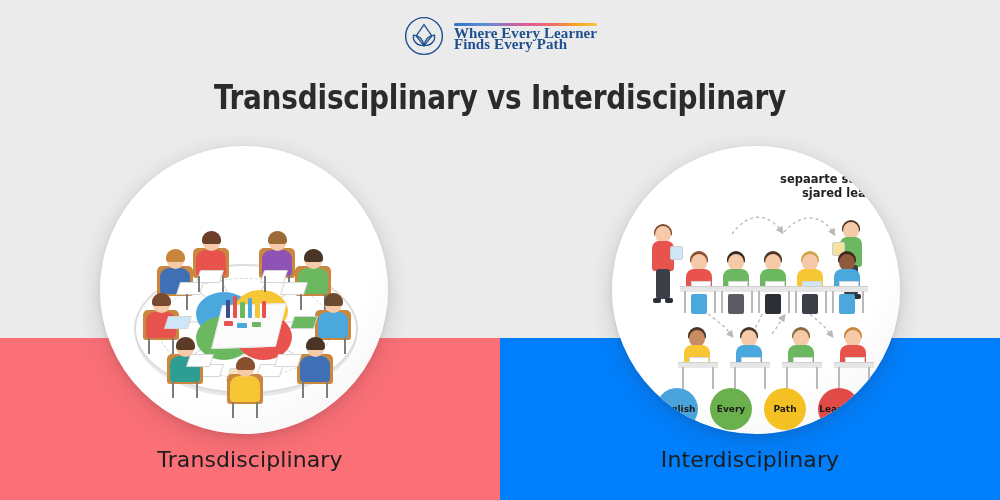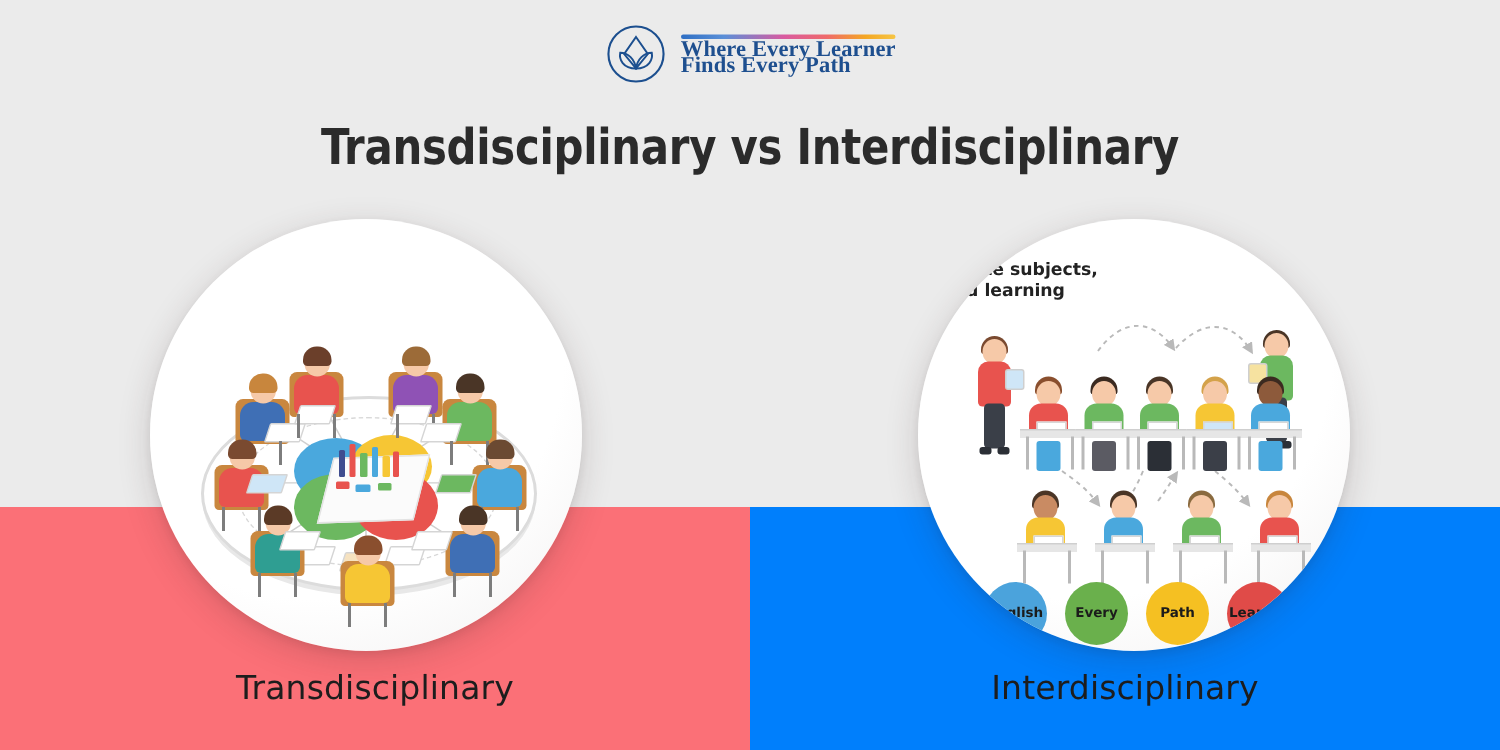--- a/index.html
+++ b/index.html
@@ -55,21 +55,21 @@
   }
   #circle-left{left:100px;top:146px;width:288px;height:288px;}
   #circle-right{left:612px;top:146px;width:288px;height:288px;}
 
   .circle-caption{
     position:absolute;left:0;width:100%;top:26px;
     font-family:"DejaVu Sans", sans-serif;
     font-size:11.5px;font-weight:bold;color:#222;line-height:14px;
     text-align:center;white-space:pre-line;
   }
-  #caption-right{text-align:left;}
+  #caption-right{text-align:right;}
 
   
   .band-label{
     position:absolute;bottom:28px;width:500px;text-align:center;
     font-family:"DejaVu Sans", sans-serif;
     font-size:22px;color:#1d1d1d;letter-spacing:.1px;
   }
   #label-trans{left:0;}
   #label-inter{left:500px;}
 

